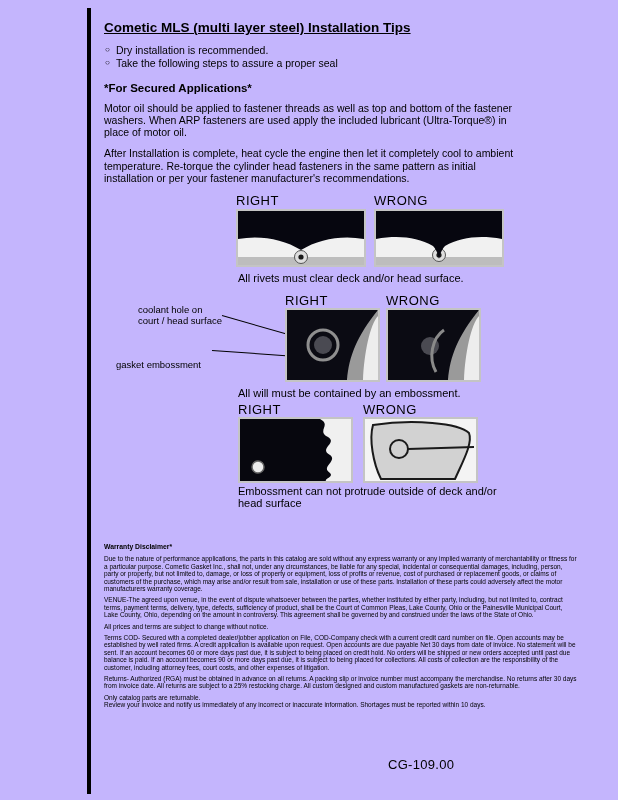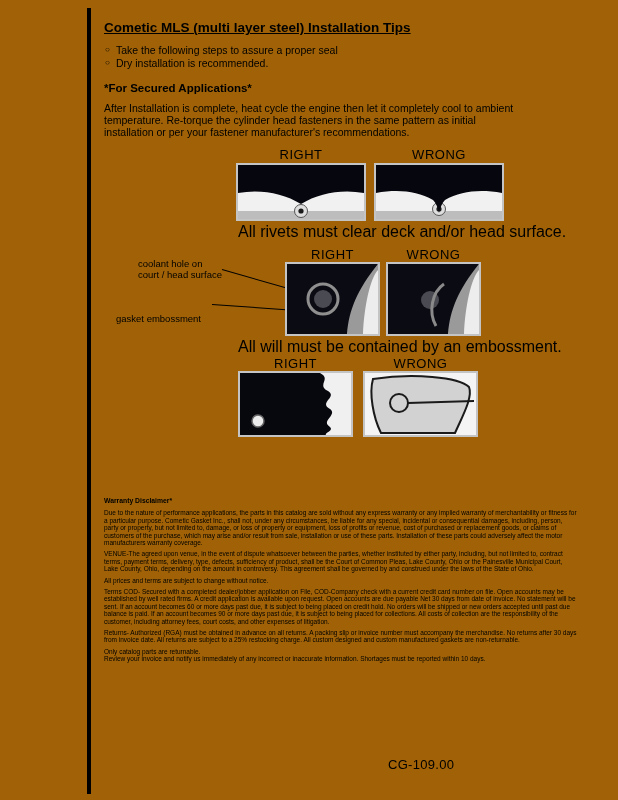--- a/index.html
+++ b/index.html
@@ -1,43 +1,43 @@
 <!DOCTYPE html>
 <html><head>
 <meta charset="utf-8">
 <style>
   * { margin:0; padding:0; box-sizing:border-box; }
   html,body { background:#ffffff; }
   body {
     width:618px; height:800px; overflow:hidden;
     font-family:"Liberation Sans", sans-serif; color:#000;
   }
-  .page { position:relative; width:618px; height:800px; background:#a16207;text-decoration:underline; }
+  .page { position:relative; width:618px; height:800px; background:#c4b5fd;text-decoration:underline; }
   .left-rule { position:absolute; left:87px; top:8px; width:4px; height:786px; background:#000; }
   .content { position:absolute; left:104px; top:20px; width:500px; }
 
   .title { font-size:13.5px; font-weight:bold; text-decoration:underline; margin-bottom:9px; }
 
   ul.tips { list-style:none; font-size:10.5px; line-height:12.5px; }
   ul.tips li { position:relative; padding-left:12px; margin-bottom:0.5px; }
   ul.tips li.circle::before { content:"○"; position:absolute; left:1px; top:0; font-size:8px; }
   ul.tips li.dot { margin-left:16px; }
   ul.tips li.dot::before { content:"•"; position:absolute; left:2px; top:0; font-size:10px; }
 
   .diesel-heading { font-size:11.5px; font-weight:bold; margin-top:12px; margin-bottom:8px; }
   .para { font-size:10.5px; line-height:12.3px; max-width:424px; margin-bottom:9px; }
   .note { font-size:10.5px; margin-top:1px; margin-bottom:4px; }
 
   .figures { position:relative; height:322px; margin-top:4px; }
   .abs { position:absolute; }
   .pair-labels { display:flex; font-size:13px; letter-spacing:0.5px; }
-  .pair-labels .cell { text-align:center; }
+  .pair-labels .cell { }
   .pair-figs { display:flex; }
   .fig { line-height:0; }
-  .caption { font-size:16px; line-height:12px; }
+  .caption { font-size:11px; line-height:12px; }
 
   .annotation { font-size:9.5px; line-height:10.5px; }
   .ann-line { height:0; border-top:1px solid #000; transform-origin:left center; }
 
   .warranty { margin-top:28px; width:474px; }
   .warranty-heading { font-size:6.8px; font-weight:bold; margin-bottom:5px; }
   .fine { font-size:6.5px; line-height:7.4px; margin-bottom:4px; text-align:left; }
   .fine.tight { margin-bottom:0; }
 
   .footer-code { position:absolute; left:388px; top:757px; font-size:13px; letter-spacing:0.3px; }
@@ -46,25 +46,26 @@
 <body>
 
 <div class="page">
   <div class="left-rule"></div>
 
   <div class="content">
 
     <div class="title">Cometic MLS (multi layer steel) Installation Tips</div>
 
     <ul class="tips">
+      <li class="circle">Dry installation is recommended.</li>
       <li class="circle">Take the following steps to assure a proper seal</li>
-      <li class="circle">Dry installation is recommended.</li>
     </ul>
 
     <div class="diesel-heading">*For Secured Applications*</div>
+    <p class="para">Motor oil should be applied to fastener threads as well as top and bottom of the fastener washers. When ARP fasteners are used apply the included lubricant (Ultra-Torque®) in place of motor oil.</p>
     <p class="para">After Installation is complete, heat cycle the engine then let it completely cool to ambient temperature. Re-torque the cylinder head fasteners in the same pattern as initial installation or per your fastener manufacturer's recommendations.</p>
 
     <div class="figures">
 
       <div class="abs pair-labels" style="left:132px; top:0; gap:8px;">
         <div class="cell" style="width:130px;">RIGHT</div>
         <div class="cell" style="width:130px;">WRONG</div>
       </div>
       <div class="abs pair-figs" style="left:132px; top:16px; gap:8px;">
         <div class="fig">
@@ -139,20 +140,21 @@
         <div class="fig">
           <svg width="115" height="66" viewBox="0 0 115 66">
             <rect width="115" height="66" fill="#c4c4c4"></rect>
             <rect x="2" y="2" width="111" height="62" fill="#f4f4f4"></rect>
             <path d="M10,8 C50,2 96,6 106,16 C110,26 100,44 92,62 H18 C10,46 6,22 10,8 Z" fill="#d2d2d2" stroke="#1a1a1a" stroke-width="2"></path>
             <circle cx="36" cy="32" r="9" fill="none" stroke="#1a1a1a" stroke-width="2"></circle>
             <line x1="45" y1="32" x2="111" y2="30" stroke="#1a1a1a" stroke-width="2"></line>
           </svg>
         </div>
       </div>
+      <div class="abs caption" style="left:134px; top:292px; width:280px;">Embossment can not protrude outside of deck and/or head surface</div>
 
     </div>
 
     <div class="warranty">
       <div class="warranty-heading">Warranty Disclaimer*</div>
       <p class="fine">Due to the nature of performance applications, the parts in this catalog are sold without any express warranty or any implied warranty of merchantability or fitness for a particular purpose.  Cometic Gasket Inc., shall not, under any circumstances, be liable for any special, incidental or consequential damages, including, person, party or property, but not limited to, damage, or loss of property or equipment, loss of profits or revenue, cost of purchased or replacement goods, or claims of customers of the purchase, which may arise and/or result from sale, installation or use of these parts.  Installation of these parts could adversely affect the motor manufacturers warranty coverage.</p>
       <p class="fine">VENUE-The agreed upon venue, in the event of dispute whatsoever between the parties, whether instituted by either party, including, but not limited to, contract terms, payment terms, delivery, type, defects, sufficiency of product, shall be the Court of Common Pleas, Lake County, Ohio or the Painesville Municipal Court, Lake County, Ohio, depending on the amount in controversy. This agreement shall be governed by and construed under the laws of the State of Ohio.</p>
       <p class="fine">All prices and terms are subject to change without notice.</p>
       <p class="fine">Terms COD- Secured with a completed dealer/jobber application on File, COD-Company check with a current credit card number on file.  Open accounts may be established by well rated firms.  A credit application is available upon request.  Open accounts are due payable Net 30 days from date of invoice.  No statement will be sent.  If an account becomes 60 or more days past due, it is subject to being placed on credit hold.  No orders will be shipped or new orders accepted until past due balance is paid.  If an account becomes 90 or more days past due, it is subject to being placed for collections.  All costs of collection are the responsibility of the customer, including attorney fees, court costs, and other expenses of litigation.</p>
       <p class="fine">Returns- Authorized (RGA) must be obtained in advance on all returns.  A packing slip or invoice number must accompany the merchandise.  No returns after 30 days from invoice date.  All returns are subject to a 25% restocking charge.  All custom designed and custom manufactured gaskets are non-returnable.</p>

